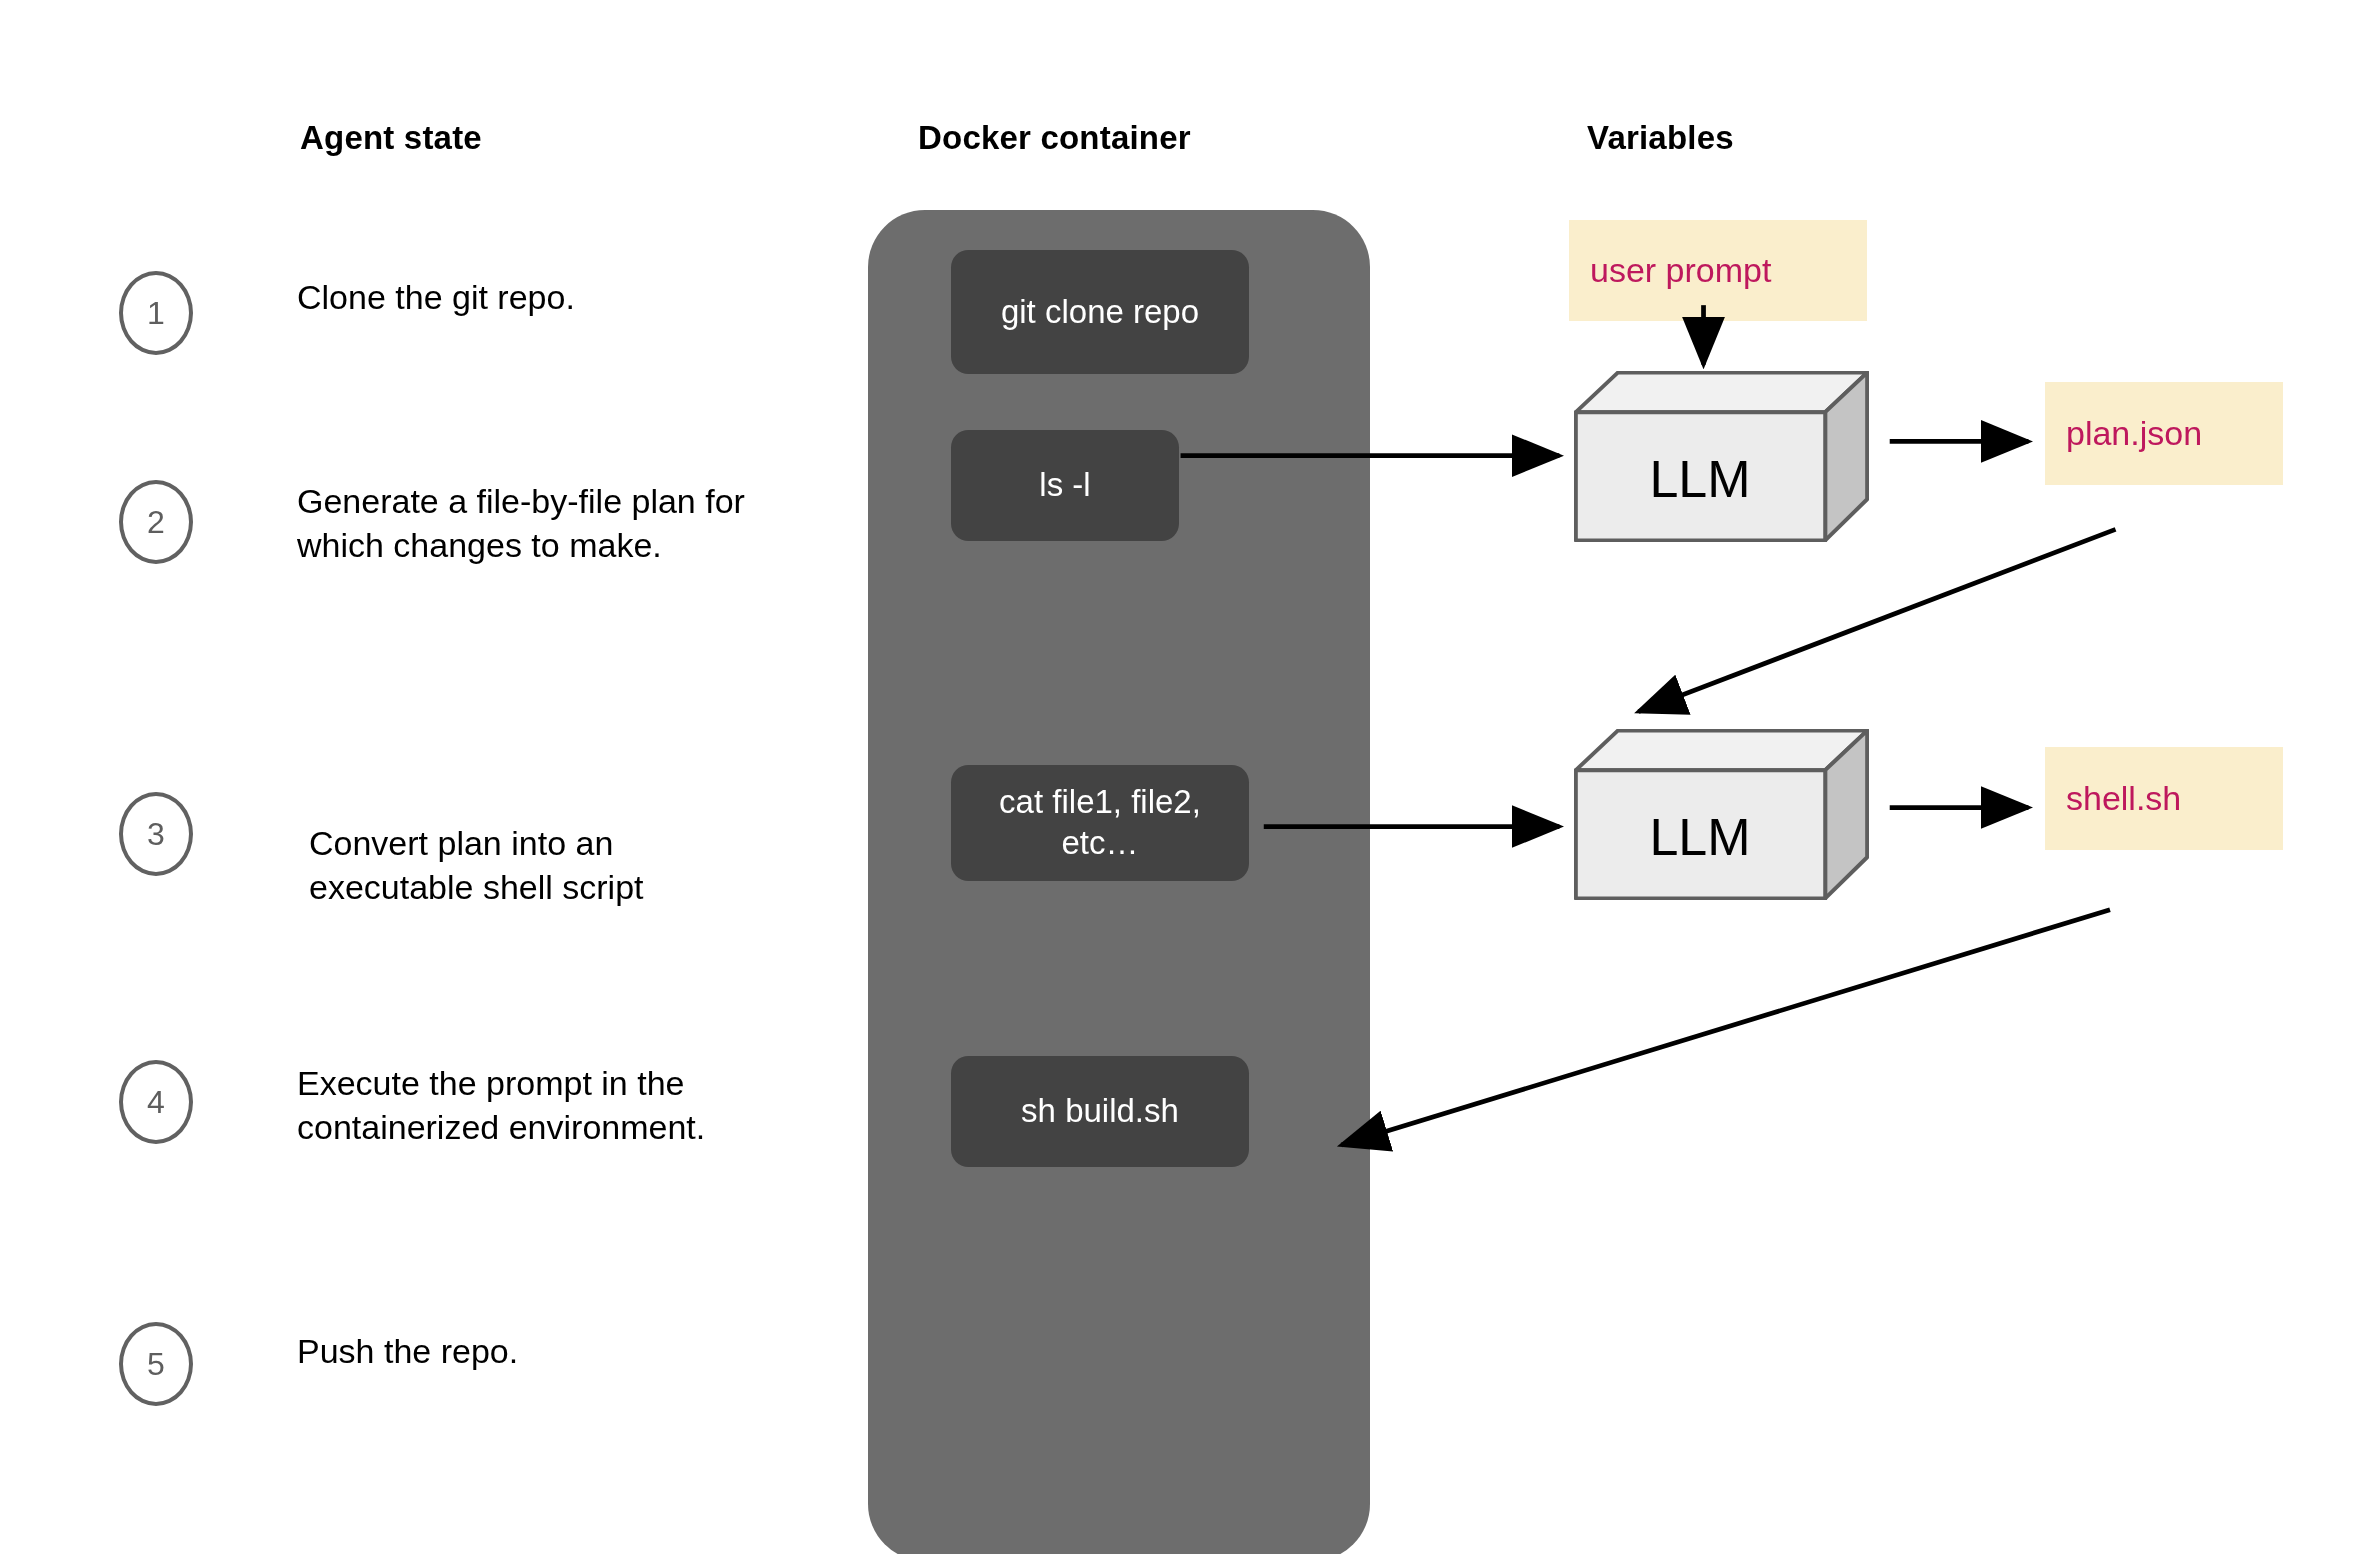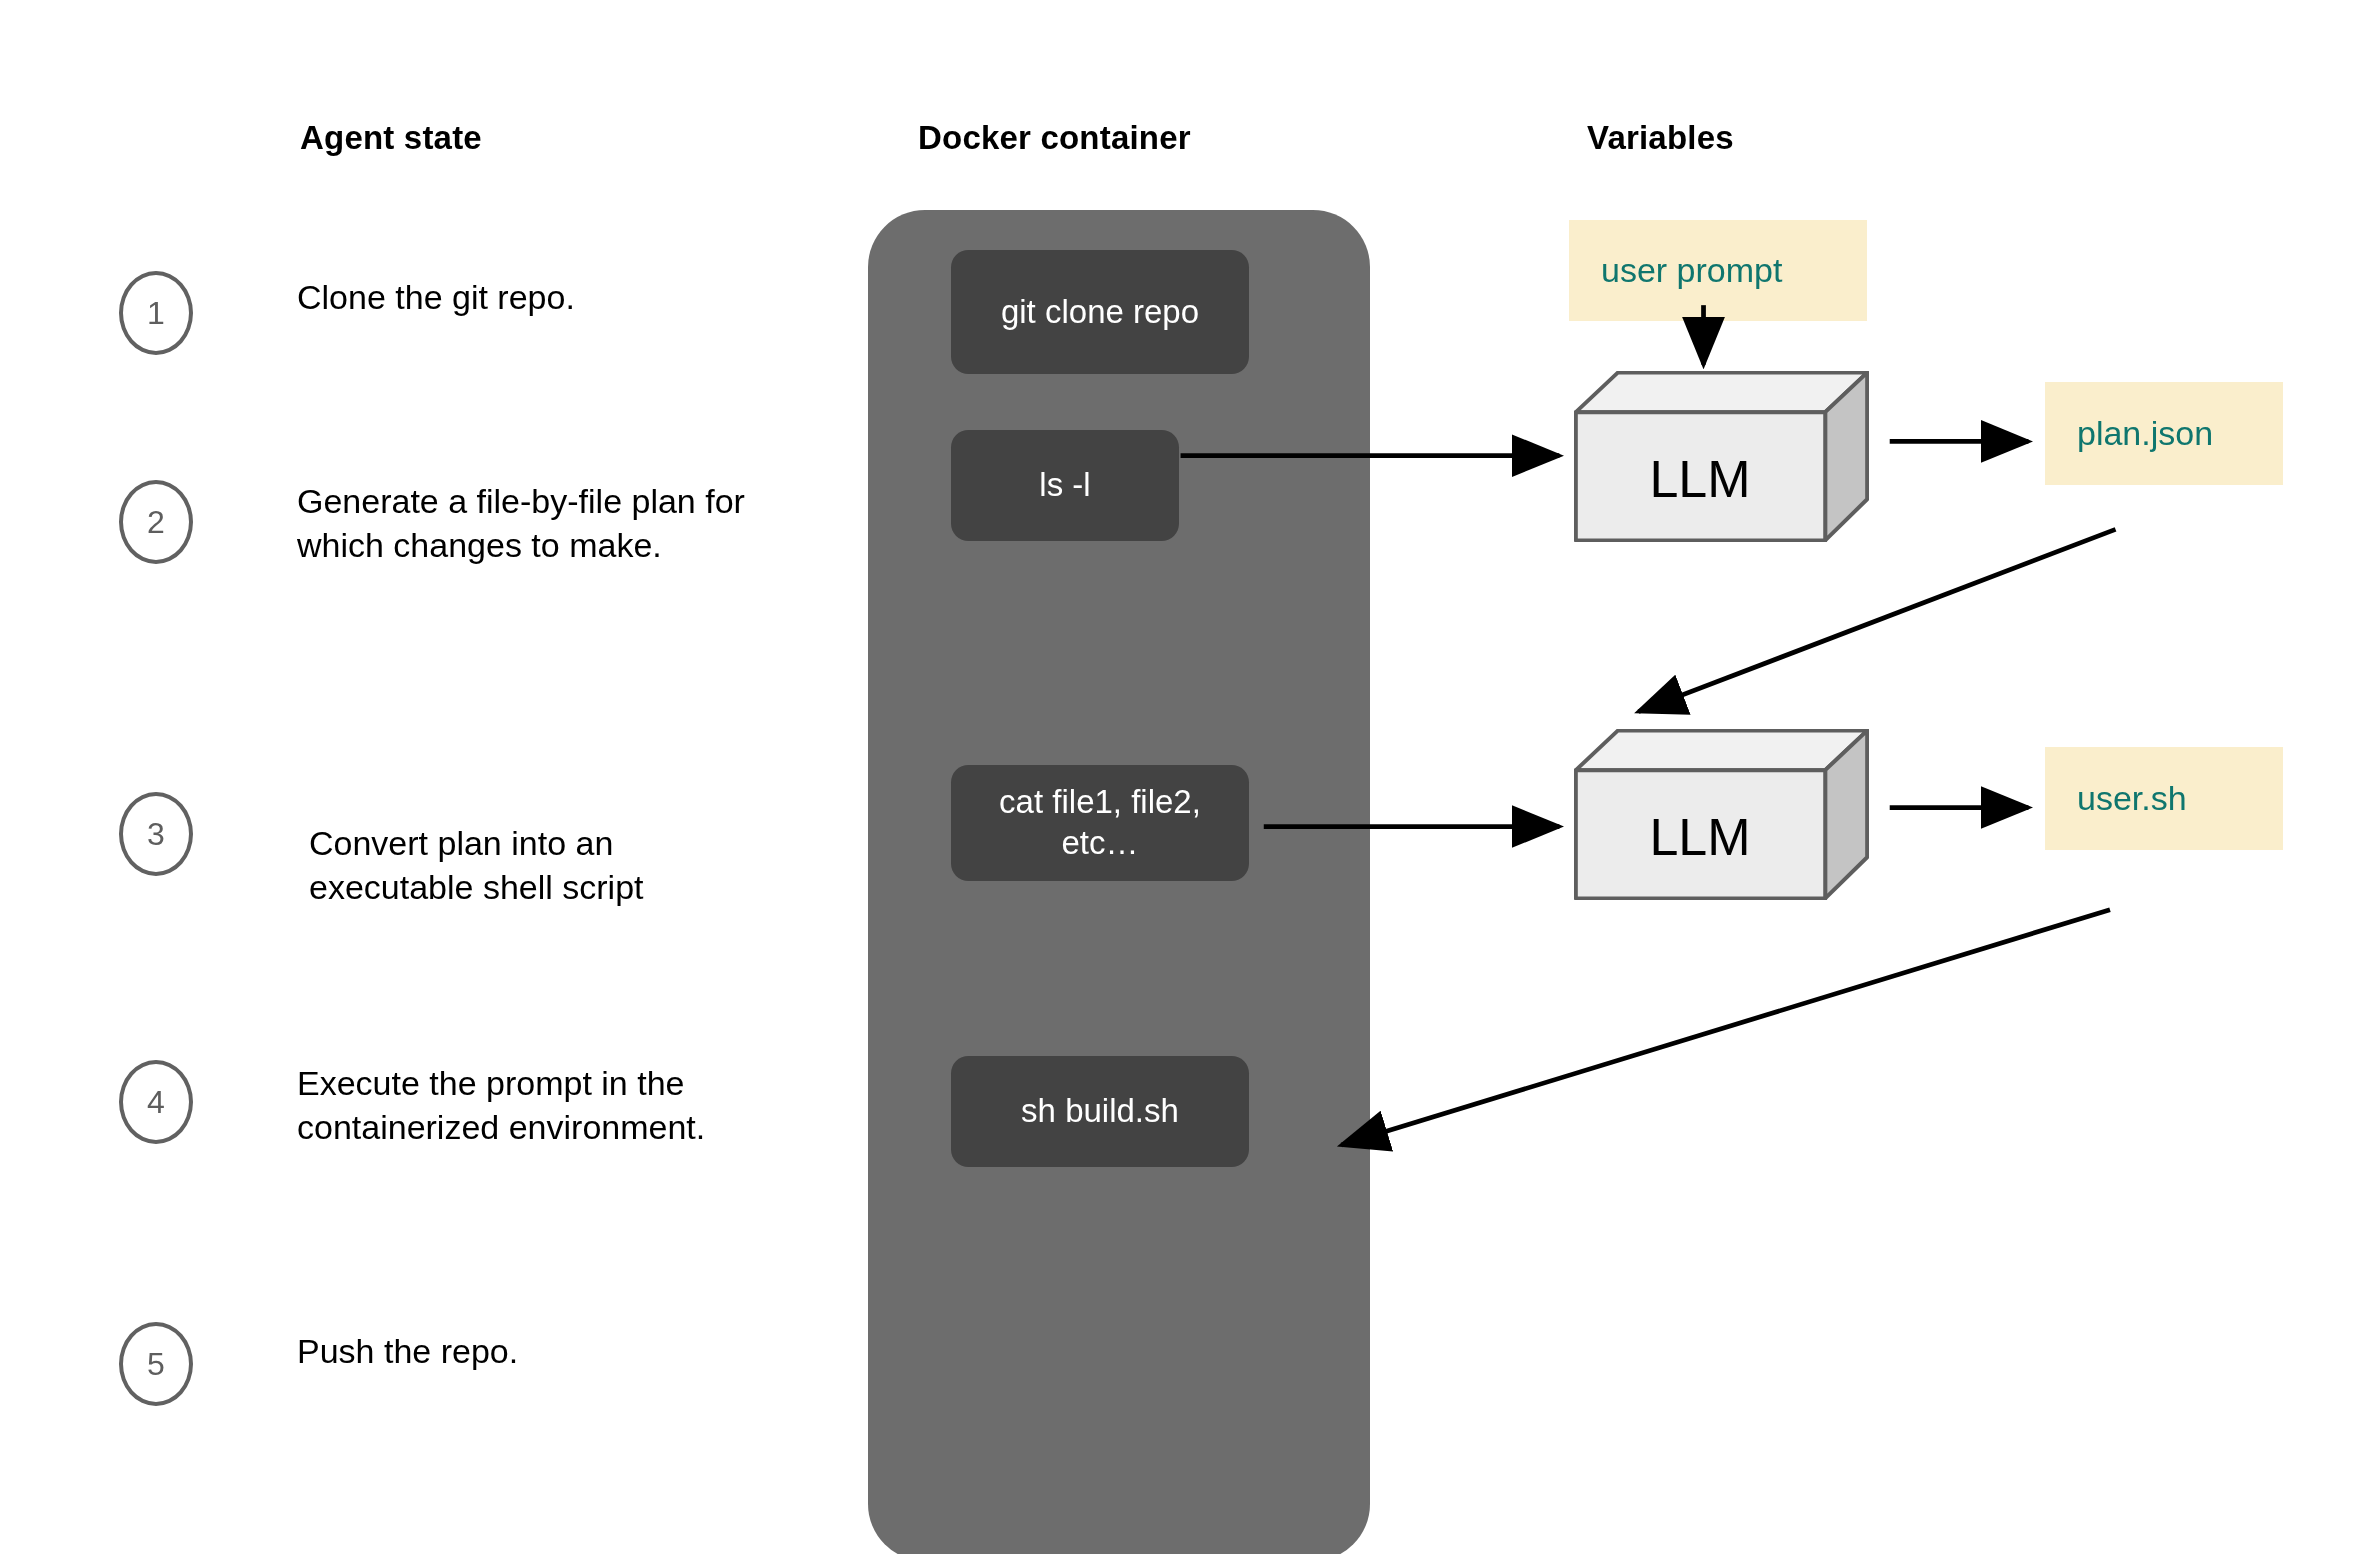--- a/index.html
+++ b/index.html
@@ -82,26 +82,26 @@
     justify-content: center;
     text-align: center;
     box-sizing: border-box;
     padding: 3.2px 9.5px;
   }
 
   
   .var-box {
     position: absolute;
     background: #faeecc;
-    color: #0f766e;
+    color: #be185d;
     font-size: 34px;
     display: flex;
     align-items: center;
     box-sizing: border-box;
-    padding-left: 32px;
+    padding-left: 21px;
   }
 
   
   .llm-cube {
     position: absolute;
     width: 295px;
     height: 171px;
     border-radius: 23px;
   }
   .llm-cube svg { display: block; width: 100%; height: 100%; }
@@ -163,21 +163,21 @@
 
   <div id="docker-container">
     <div class="cmd-box" style="left:83px; top:40px;  width:298px; height:124px;">git clone repo</div>
     <div class="cmd-box" style="left:83px; top:220px; width:228px; height:111px;">ls -l</div>
     <div class="cmd-box" style="left:83px; top:555px; width:298px; height:116px;">cat file1, file2, etc…</div>
     <div class="cmd-box" style="left:83px; top:846px; width:298px; height:111px;">sh build.sh</div>
   </div>
 
   <div class="var-box" style="left:1569px; top:220px; width:298px; height:101px;">user prompt</div>
   <div class="var-box" style="left:2045px; top:382px; width:238px; height:103px;">plan.json</div>
-  <div class="var-box" style="left:2045px; top:747px; width:238px; height:103px;">user.sh</div>
+  <div class="var-box" style="left:2045px; top:747px; width:238px; height:103px;">shell.sh</div>
 
   <div class="llm-cube" style="left:1574px; top:371px;">
     <svg viewBox="0 0 372 216" xmlns="http://www.w3.org/2000/svg">
       <polygon points="2,52 55,2 370,2 317,52" fill="#f1f1f1" stroke="#5e5e5e" stroke-width="5" stroke-linejoin="round"></polygon>
       <polygon points="317,52 370,2 370,162 317,214" fill="#c4c4c4" stroke="#5e5e5e" stroke-width="5" stroke-linejoin="round"></polygon>
       <rect x="2" y="52" width="315" height="162" fill="#ececec" stroke="#5e5e5e" stroke-width="5" stroke-linejoin="round"></rect>
     </svg>
     <div class="llm-label">LLM</div>
   </div>
 

